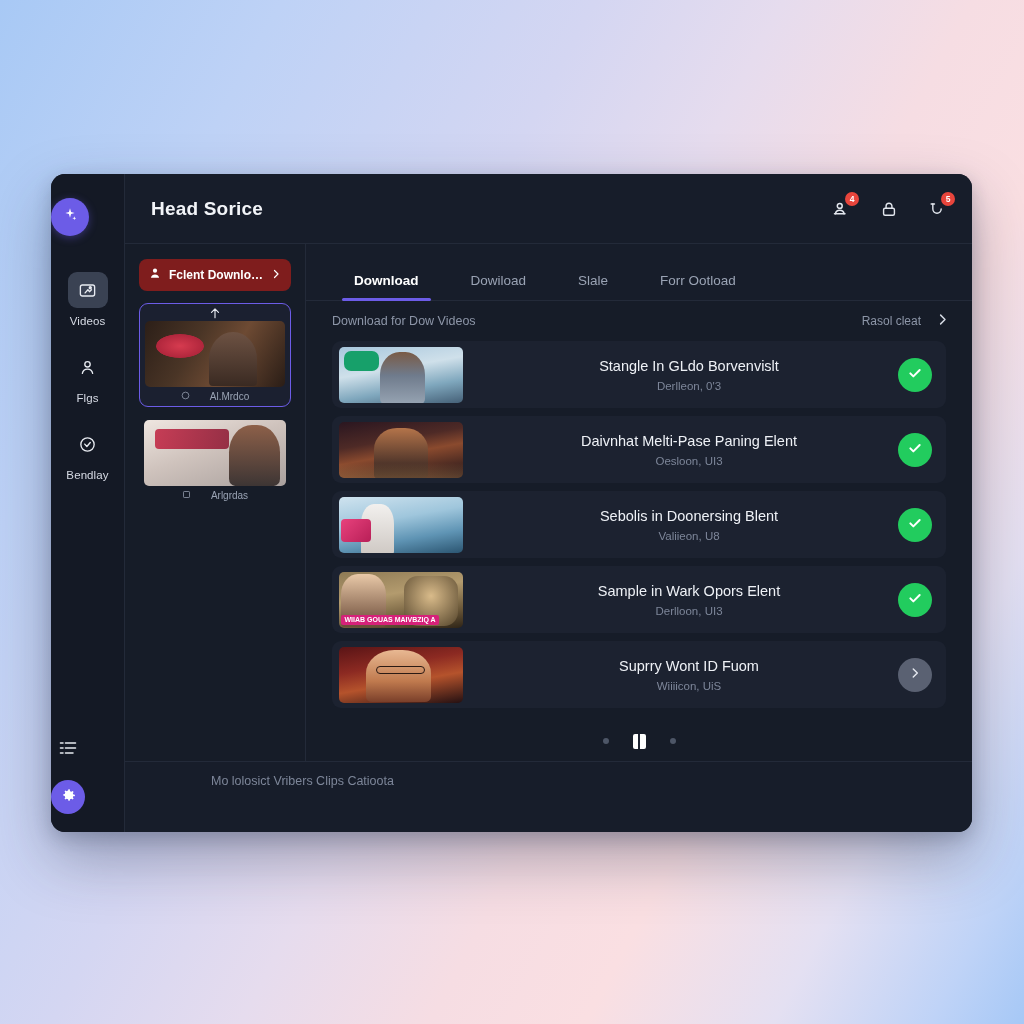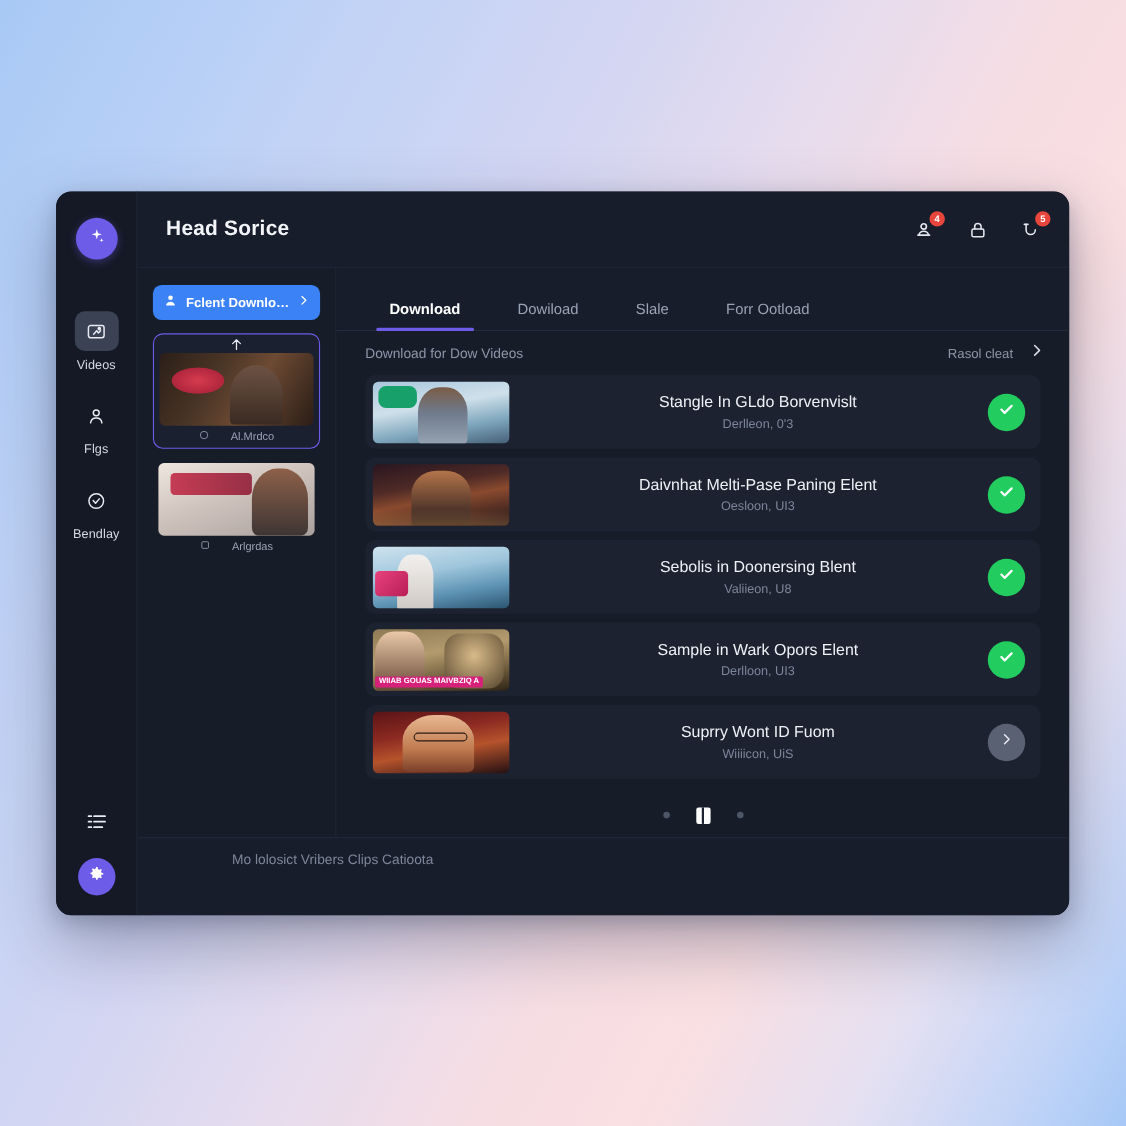--- a/index.html
+++ b/index.html
@@ -40,25 +40,24 @@
     overflow: hidden;
   }
 
   
   .rail {
     width: 74px;
     background: #141925;
     border-right: 1px solid #232a39;
     display: flex;
     flex-direction: column;
-    align-items: center;
+    align-items: flex-start;
     padding-top: 24px;
     padding-bottom: 18px;
     flex-shrink: 0;
-    gap: 11px;
   }
   .brand-btn {
     width: 38px; height: 38px;
     border-radius: 50%;
     background: #6c5ce7;
     display: flex; align-items: center; justify-content: center;
     margin-bottom: 36px;
     box-shadow: 0 2px 8px rgba(108,92,231,0.4);
   }
   .rail-items { display: flex; flex-direction: column; align-items: center; gap: 22px; width: 100%; }
@@ -128,21 +127,21 @@
   .lpanel {
     width: 181px;
     background: #161c28;
     border-right: 1px solid #232a39;
     padding: 15px 14px;
     flex-shrink: 0;
     overflow: hidden;
   }
   .recent-btn {
     height: 32px;
-    background: #3b82f6;
+    background: #7f1d1d;
     border-radius: 8px;
     display: flex; align-items: center;
     padding: 0 9px;
     gap: 7px;
     cursor: pointer;
     margin-bottom: 12px;
   }
   .recent-btn .rb-label {
     font-size: 12px; color: #fff; font-weight: 600;
     flex: 1;

